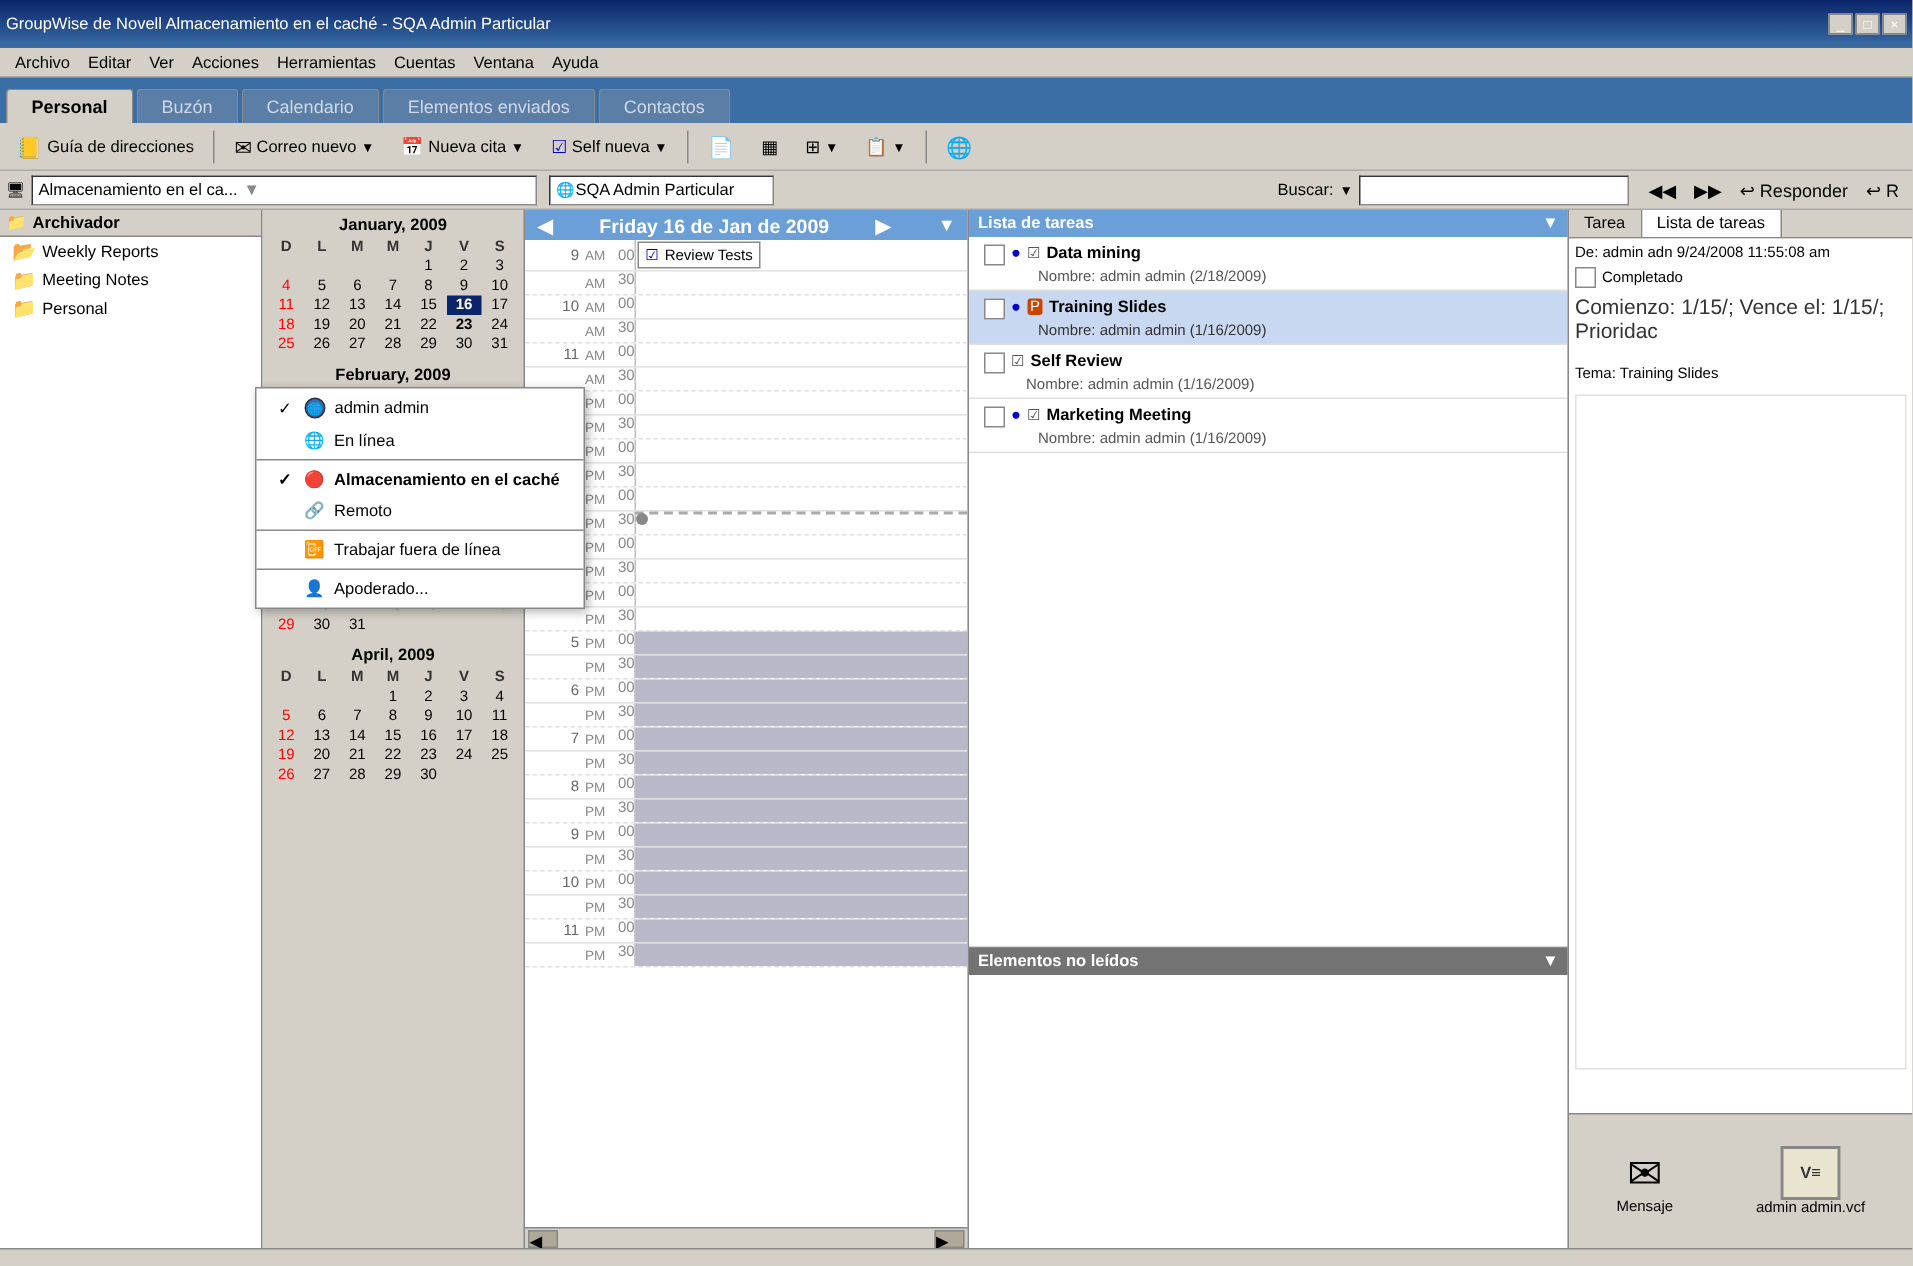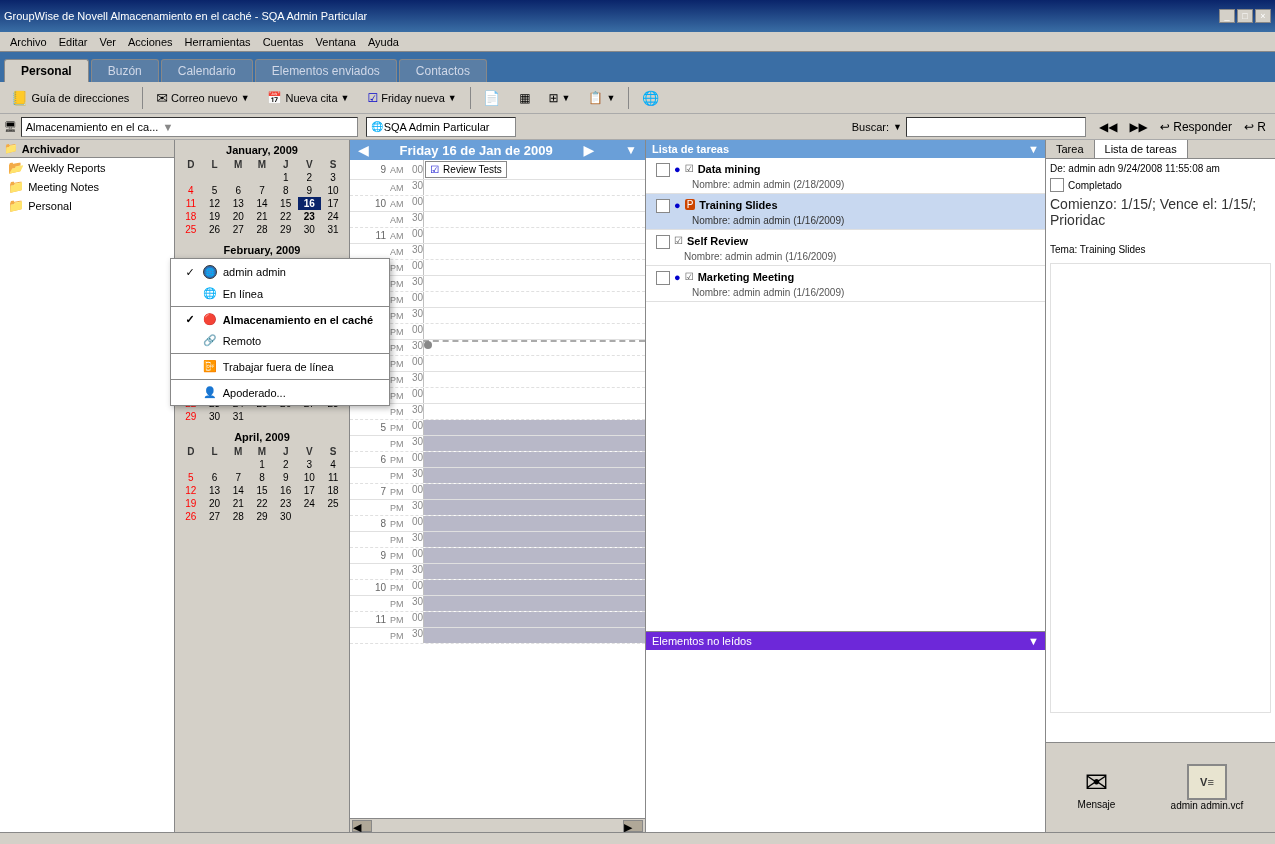--- a/index.html
+++ b/index.html
@@ -77,21 +77,21 @@
     #task-panel { flex: 1; border-bottom: 1px solid #888; display: flex; flex-direction: column; }
     #task-panel-header { background: #6a9fd8; color: white; padding: 3px 6px; display: flex; align-items: center; justify-content: space-between; font-size: 11px; font-weight: bold; }
     #task-list { flex: 1; overflow-y: auto; background: white; }
     .task-item { border-bottom: 1px solid #e0e0e0; padding: 3px 6px; }
     .task-item.selected { background: #c8d8f0; }
     .task-title { font-size: 11px; font-weight: bold; }
     .task-row { display: flex; align-items: flex-start; gap: 4px; padding: 2px 4px; }
     .task-checkbox { width: 14px; height: 14px; border: 1px solid #888; background: white; display: inline-flex; align-items: center; justify-content: center; flex-shrink: 0; cursor: pointer; }
 
     #unread-panel { height: 200px; display: flex; flex-direction: column; }
-    #unread-panel-header { background: #6d28d9; color: white; padding: 3px 6px; display: flex; align-items: flex-end; justify-content: space-between; font-size: 11px; font-weight: normal; }
+    #unread-panel-header { background: #737373; color: white; padding: 3px 6px; display: flex; align-items: flex-end; justify-content: space-between; font-size: 11px; font-weight: bold; }
     #unread-content { flex: 1; background: white; }
 
     
     #far-right { width: 230px; display: flex; flex-direction: column; border-left: 1px solid #888; }
     #far-right-tabs { background: #d4d0c8; display: flex; border-bottom: 1px solid #888; }
     .fr-tab { padding: 3px 10px; cursor: pointer; font-size: 11px; border-right: 1px solid #888; }
     .fr-tab.active { background: white; }
     #far-right-content { flex: 1; background: white; padding: 4px; font-size: 10px; overflow-y: auto; }
     #far-right-footer { background: #d4d0c8; border-top: 1px solid #888; height: 90px; display: flex; align-items: center; justify-content: space-around; padding: 4px; }
 
@@ -150,21 +150,21 @@
     <span>Correo nuevo</span>
     <span class="toolbar-btn-arrow">▼</span>
   </button>
   <button class="toolbar-btn">
     <span style="font-size:12px;">📅</span>
     <span>Nueva cita</span>
     <span class="toolbar-btn-arrow">▼</span>
   </button>
   <button class="toolbar-btn">
     <span style="font-size:12px; color:#0000cc;">☑</span>
-    <span>Friday nueva</span>
+    <span>Self nueva</span>
     <span class="toolbar-btn-arrow">▼</span>
   </button>
   <div class="toolbar-separator"></div>
   <button class="toolbar-btn">
     <span style="font-size:14px;">📄</span>
   </button>
   <button class="toolbar-btn">
     <span style="font-size:12px;">▦</span>
   </button>
   <button class="toolbar-btn">

